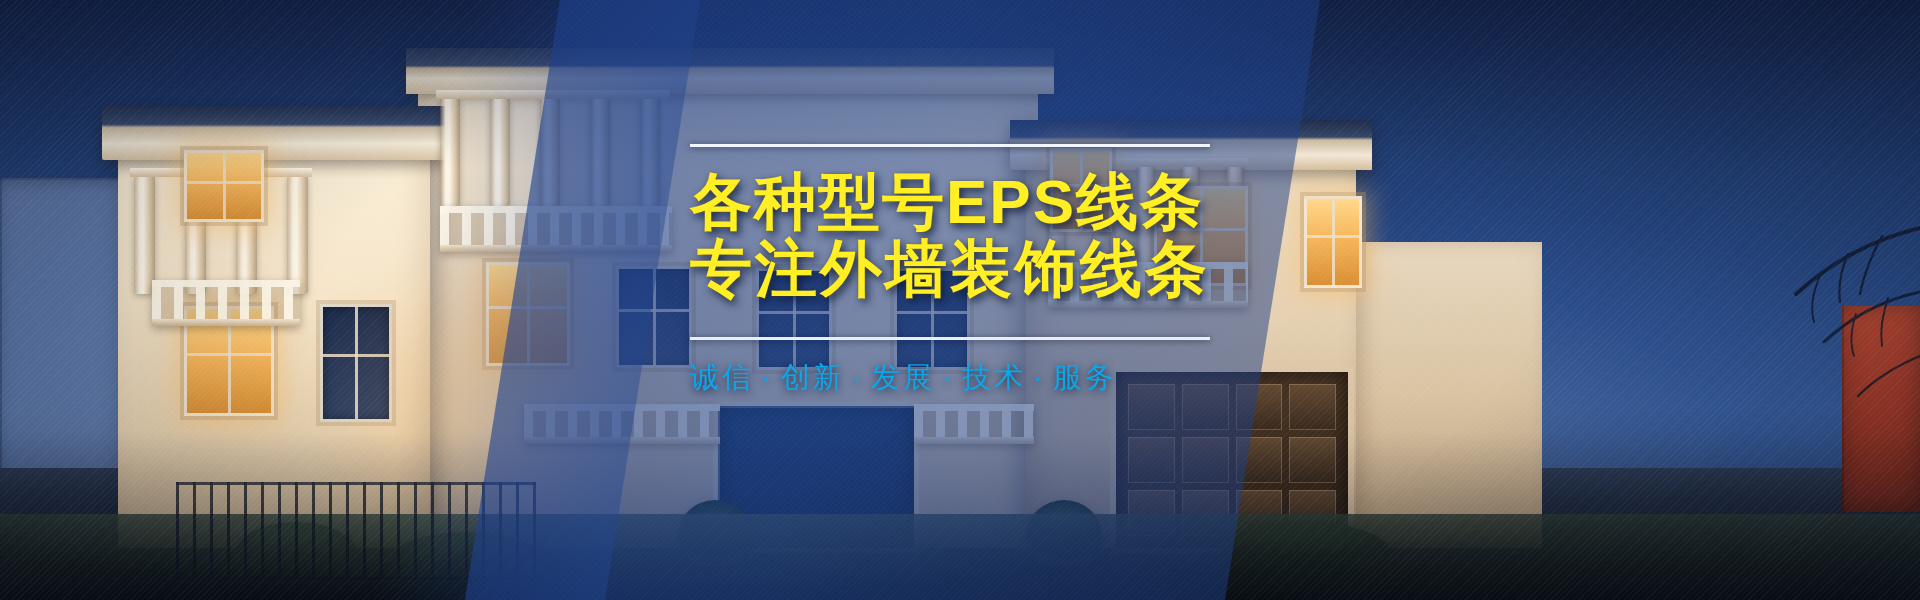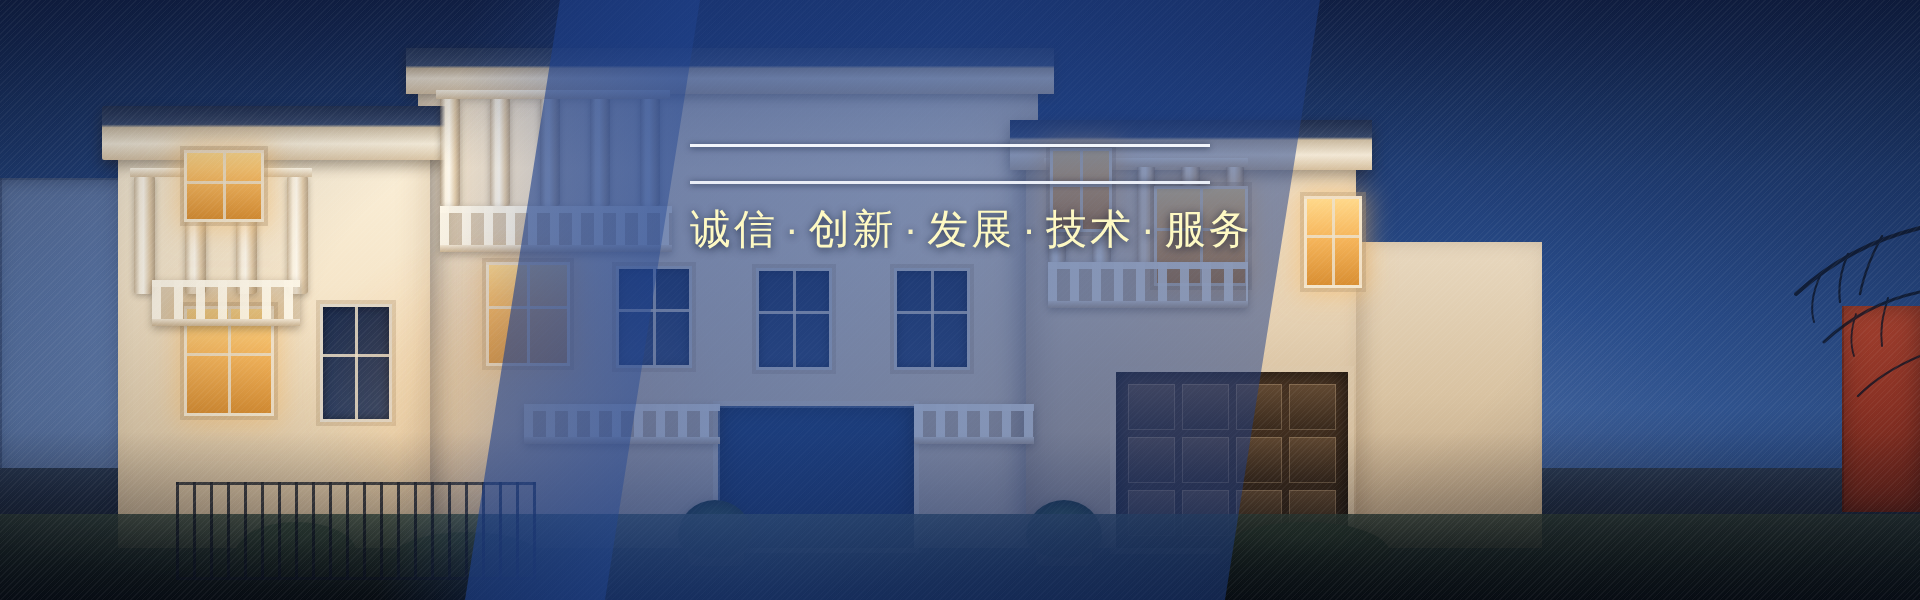--- a/index.html
+++ b/index.html
@@ -411,23 +411,23 @@
   }
   .headline .l2 { letter-spacing: 3px; }
   .rule-bottom {
     margin: 34px 0 18px 0;
     width: 520px;
     height: 3px;
     background: #e9edf6;
     box-shadow: 0 1px 6px rgba(8,16,40,0.6);
   }
   .tagline {
-    font-size: 41px;
+    font-size: 29px;
     letter-spacing: 3px;
-    color: #fef9c3;
+    color: #0ea5e9;
     text-shadow: 0 2px 9px rgba(8,16,40,0.8);
     white-space: nowrap;
   }
   .tagline .sep { padding: 0 7px; opacity: 0.95; }
 </style>
 </head>
 <body>
 
 <div class="banner">
 
@@ -571,17 +571,21 @@
   </svg>
 
   <div class="grade"></div>
   <div class="hatch"></div>
 
   <div class="panel-soft"></div>
   <div class="panel"></div>
 
   <div class="copy">
     <div class="rule-top"></div>
+    <div class="headline">
+      <div class="l1">各种型号EPS线条</div>
+      <div class="l2">专注外墙装饰线条</div>
+    </div>
     <div class="rule-bottom"></div>
     <div class="tagline"><span>诚信</span><span class="sep">·</span><span>创新</span><span class="sep">·</span><span>发展</span><span class="sep">·</span><span>技术</span><span class="sep">·</span><span>服务</span></div>
   </div>
 
 </div>
 
 </body></html>

